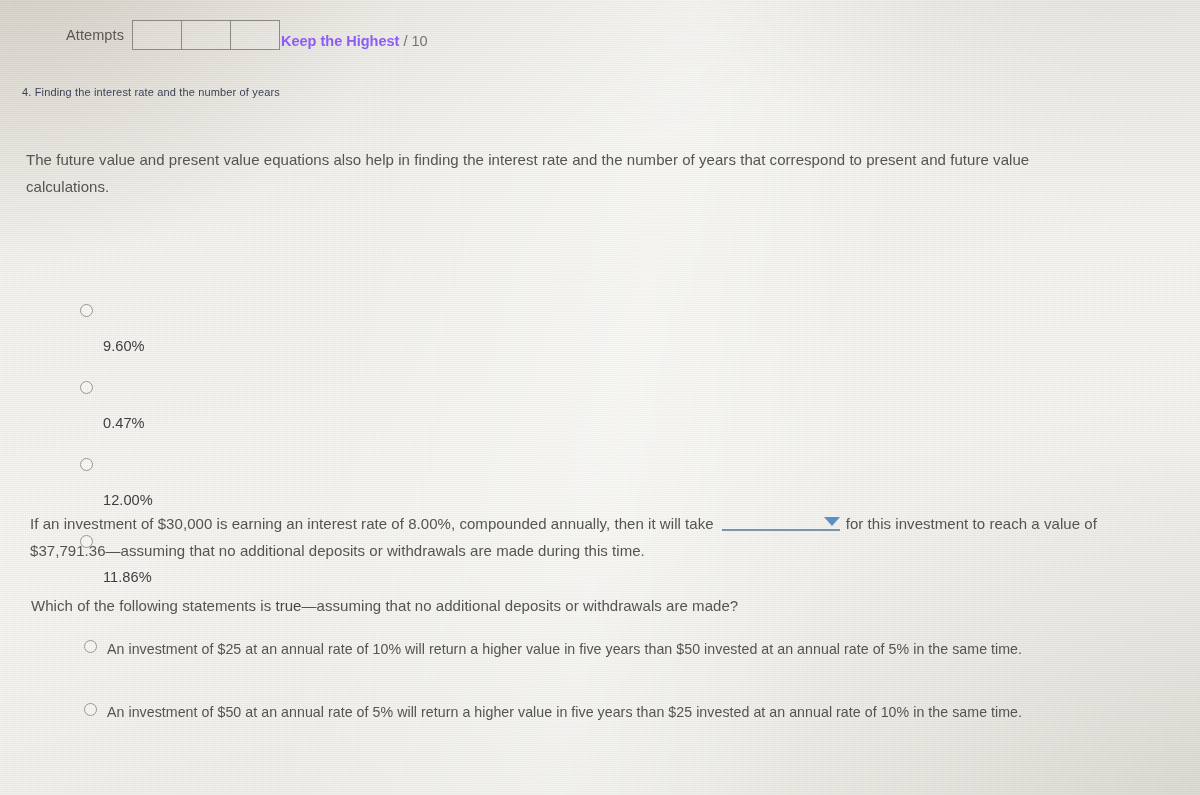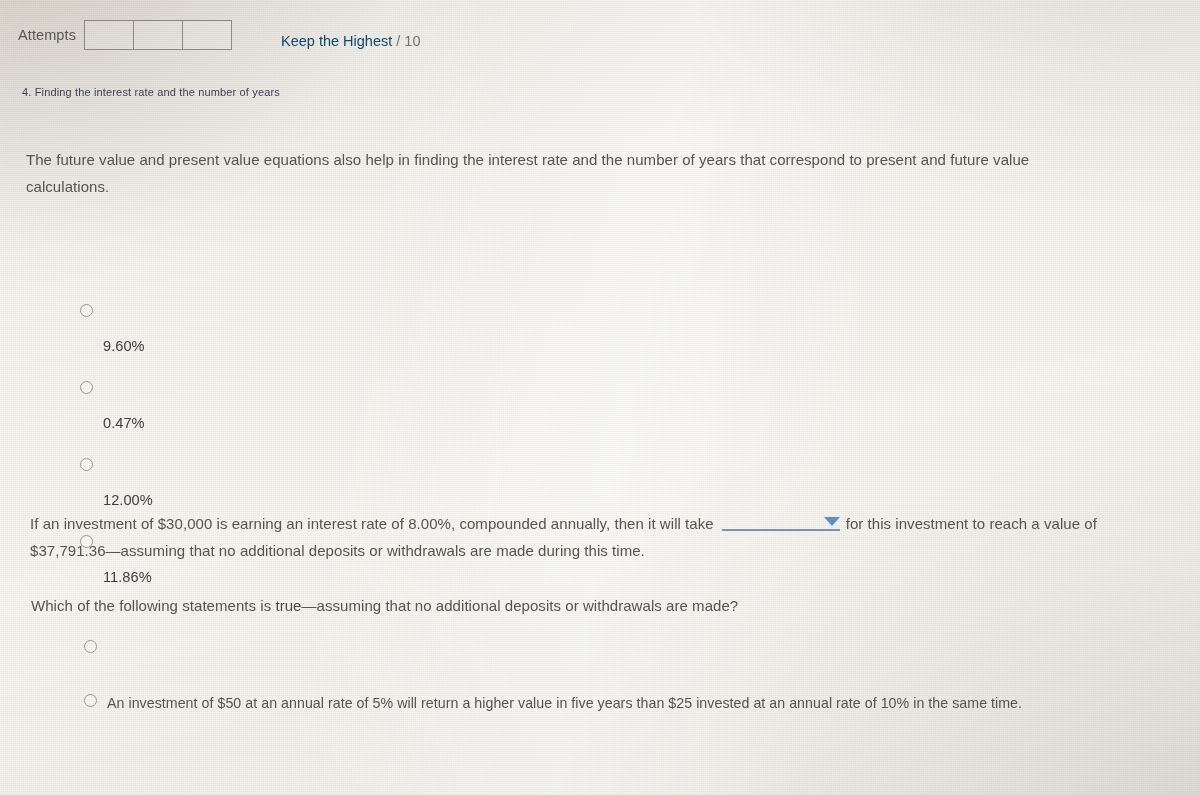--- a/index.html
+++ b/index.html
@@ -59,20 +59,21 @@
     display: flex;
     align-items: center;
     height: 30px;
   }
   .attempts-label {
     font-size: 14.5px;
     color: #5a5854;
     letter-spacing: 0.1px;
     margin-right: 8px;
     white-space: nowrap;
+    margin-left: 48px;
   }
   .attempts-box {
     display: flex;
     width: 148px;
     height: 30px;
     border: 1px solid #8d8a84;
     background: rgba(255,255,255,0.10);
     box-sizing: border-box;
   }
   .attempts-cell {
@@ -84,22 +85,22 @@
 
   .keep-highest {
     position: absolute;
     left: 281px;
     top: 33px;
     font-size: 14.5px;
     color: #605e59;
     white-space: nowrap;
   }
   .keep-highest b {
-    font-weight: normal;
-    color: #0c4a6e;
+    font-weight: bold;
+    color: #8b5cf6;
   }
   .keep-highest span.score {
     font-weight: normal;
     color: #75736e;
   }
 
   
   .section-heading {
     position: absolute;
     left: 22px;
@@ -248,20 +249,21 @@
     </span><span>for this investment to reach a value of $37,791.36—assuming that no additional deposits or withdrawals are made during this time.</span>
   </div>
 
   <div class="para" id="para-q3">
     <span>Which of the following statements is </span><b>true</b><span>—assuming that no additional deposits or withdrawals are made?</span>
   </div>
 
   <div class="options" id="options-true">
     <div class="opt-row">
       <div class="radio"></div>
+      <div class="opt-label">An investment of $25 at an annual rate of 10% will return a higher value in five years than $50 invested at an annual rate of 5% in the same time.</div>
     </div>
     <div class="opt-row">
       <div class="radio"></div>
       <div class="opt-label">An investment of $50 at an annual rate of 5% will return a higher value in five years than $25 invested at an annual rate of 10% in the same time.</div>
     </div>
   </div>
 
 </div>
 
 </body></html>

